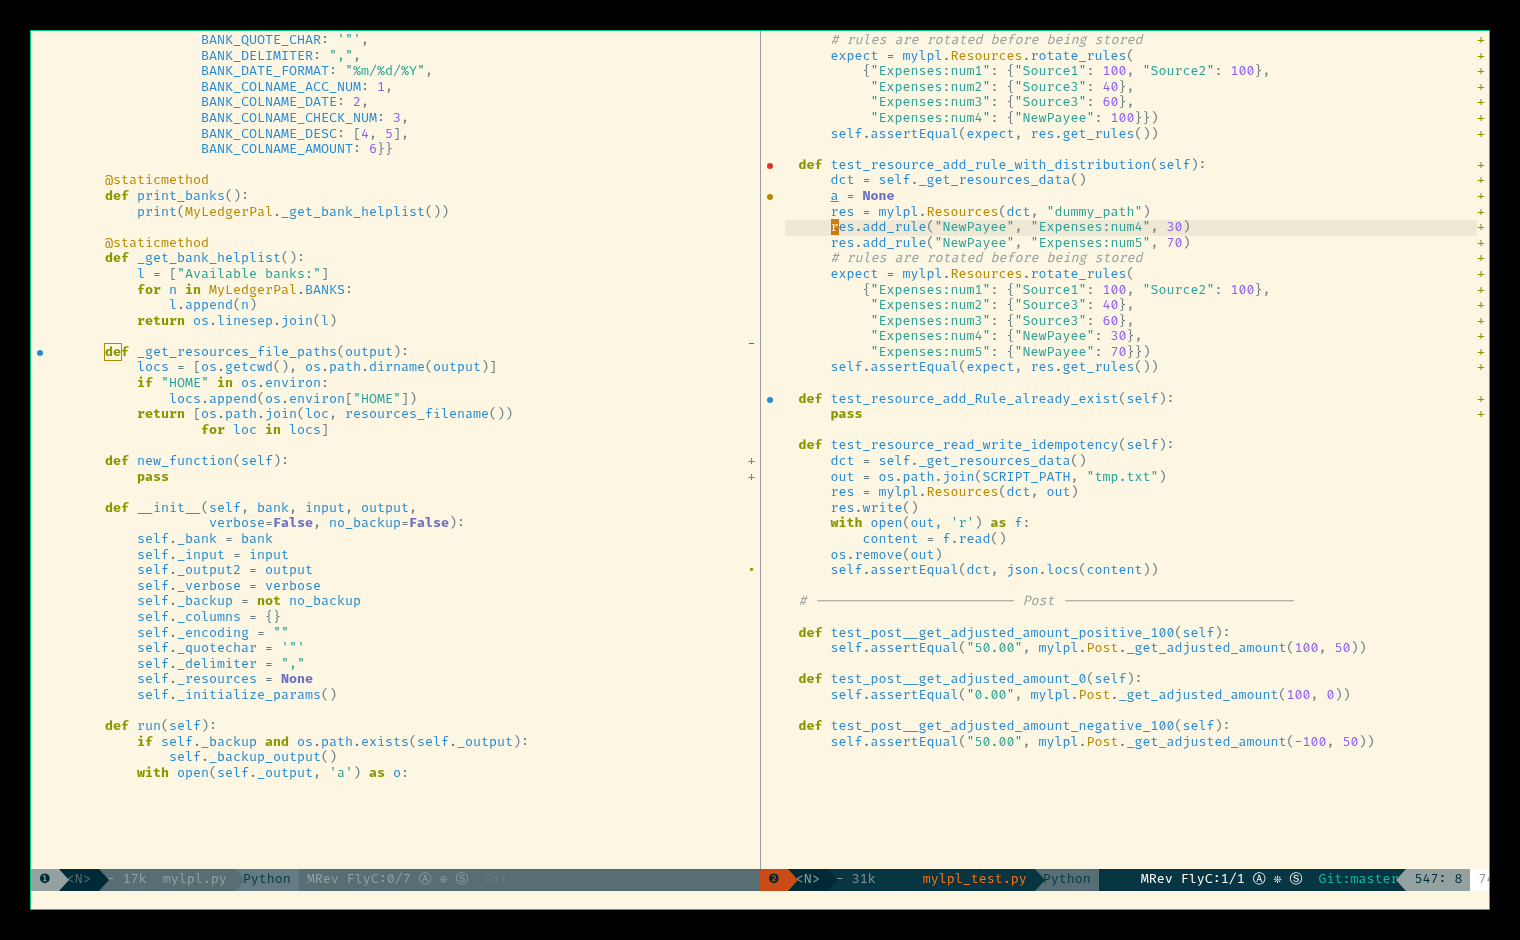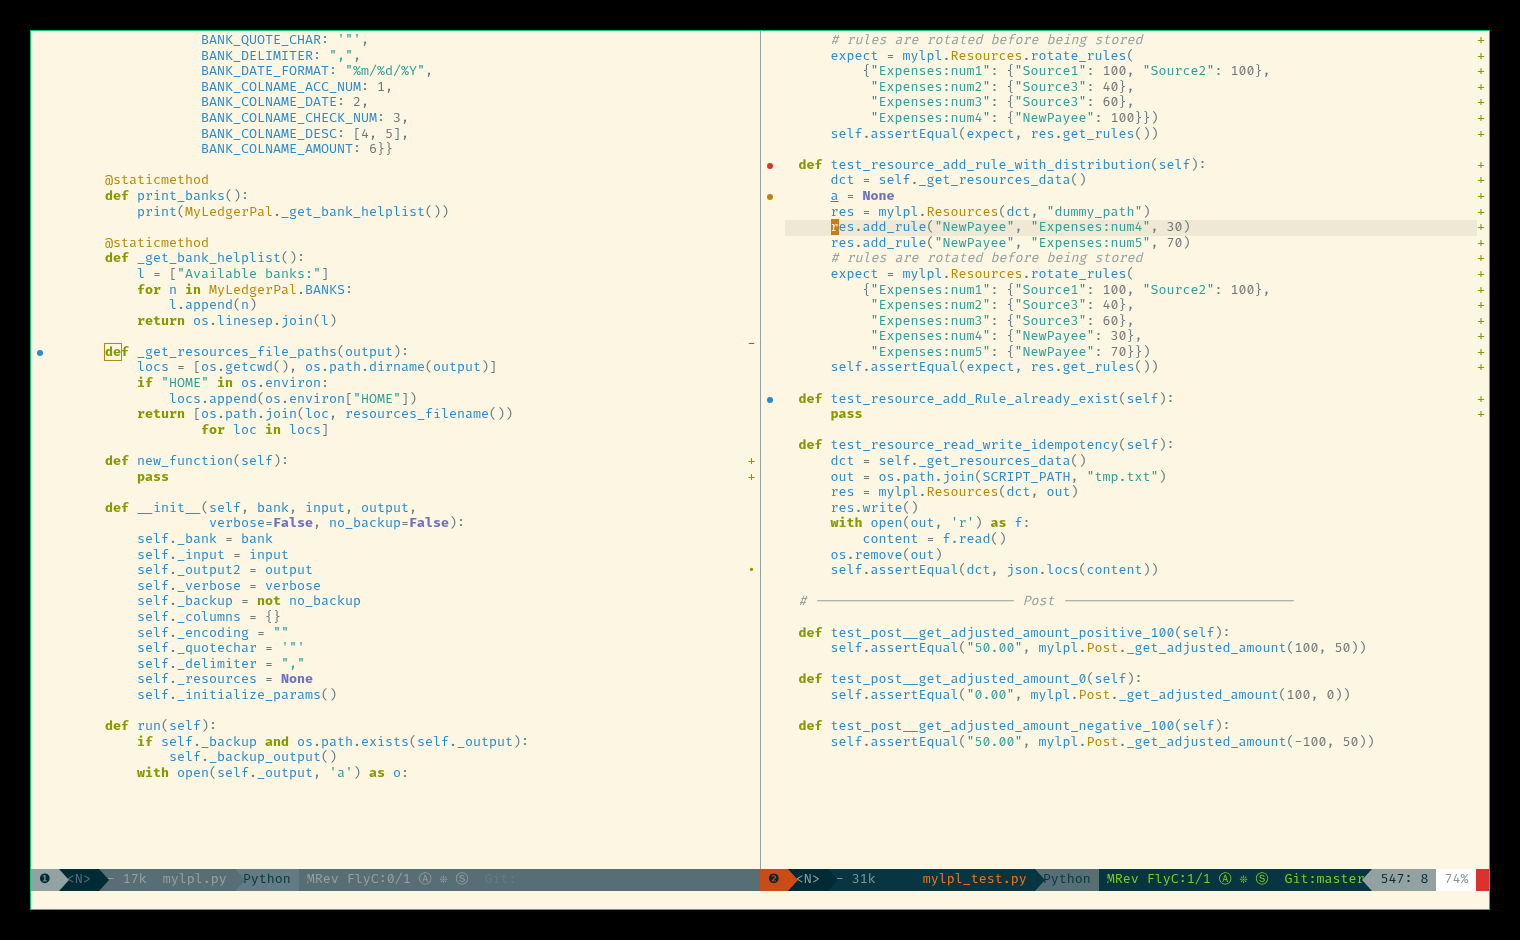--- a/index.html
+++ b/index.html
@@ -82,21 +82,21 @@
   .cursor {
     background: #cb7b16;
     color: #fdf6e3;
   }
   
   .kw  { color: #859900; font-weight: bold; }   
   .dec { color: #b58900; }                       
   .fn  { color: #268bd2; }                       
   .fnd { color: #268bd2; } 
   .str { color: #2aa198; }                       
-  .num { color: #737373; text-align: right; }                       
+  .num { color: #8b5cf6; text-align: right; }                       
   .var { color: #268bd2; }                       
   .attr{ color: #268bd2; margin-top: 32px; }
   .cmt { color: #93a1a1; font-style: italic; }
   .const { color: #6c71c4; font-weight: bold; }
   .cls { color: #b58900; }                       
   .box { outline: 1px solid #b58900; }
   .ul  { text-decoration: underline; }
 
   
   .modelines {
@@ -142,26 +142,26 @@
   .num-seg.arrow::after { border-left: 10px solid #93a1a1; }
   .ml-active .num-seg.arrow::after { border-left: 10px solid #cb4b16; }
   .evil-seg.arrow::after { border-left: 10px solid #002b36; }
   .mid-seg { background: transparent; }
   .mid-seg.arrow::after { border-left: 10px solid #586e75; }
   .ml-active .mid-seg.arrow::after { border-left: 10px solid #073642; }
   .git-seg { color: #657b83; }
   .ml-active .pos-seg { background: #93a1a1; color: #002b36; }
   .pos-seg.arrow-l::before { border-right: 10px solid #93a1a1; }
   .flex-spacer { flex: 1; }
-  .dim { color: #84cc16; }
+  .dim { color: #14b8a6; }
   .echo-area {
     height: 18px;
     background: #fdf6e3;
   }
-  .ml-active .minor { color: #84cc16; }
+  .ml-active .minor { color: #ffffff; margin-left: 34px; }
 </style>
 </head>
 <body>
 
 <div class="editor-frame">
   <div class="panes">
 
     <div class="pane pane-left">
       <div class="fringe" id="left-fringe">
           <div class="fr-dot blue" style="top: 319px;"></div>
@@ -369,21 +369,21 @@
     </div>
   </div>
 
   <div class="modelines">
     <div class="modeline ml-inactive">
       <span class="seg num-seg arrow">❶</span>
       <span class="seg evil-seg arrow">&lt;N&gt;</span>
       <span class="seg mid-seg">- 17k</span>
       <span class="seg mid-seg arrow file">mylpl.py</span>
       <span class="seg mid-seg arrow" style="background:#657b83;color:#073642">Python</span>
-      <span class="seg mid-seg minor">MRev FlyC:0/1 Ⓐ ❊ Ⓢ</span>
+      <span class="seg mid-seg minor">MRev FlyC:0/7 Ⓐ ❊ Ⓢ</span>
       <span class="seg git-seg">Git:</span>
       <span class="flex-spacer"></span>
     </div>
     <div class="modeline ml-active">
       <span class="seg num-seg arrow">❷</span>
       <span class="seg evil-seg arrow">&lt;N&gt;</span>
       <span class="seg mid-seg">- 31k</span>
       <span class="seg mid-seg arrow file">mylpl_test.py</span>
       <span class="seg mid-seg arrow" style="background:#586e75;color:#073642">Python</span>
       <span class="seg mid-seg minor">MRev FlyC:1/1 Ⓐ ❊ Ⓢ</span>

